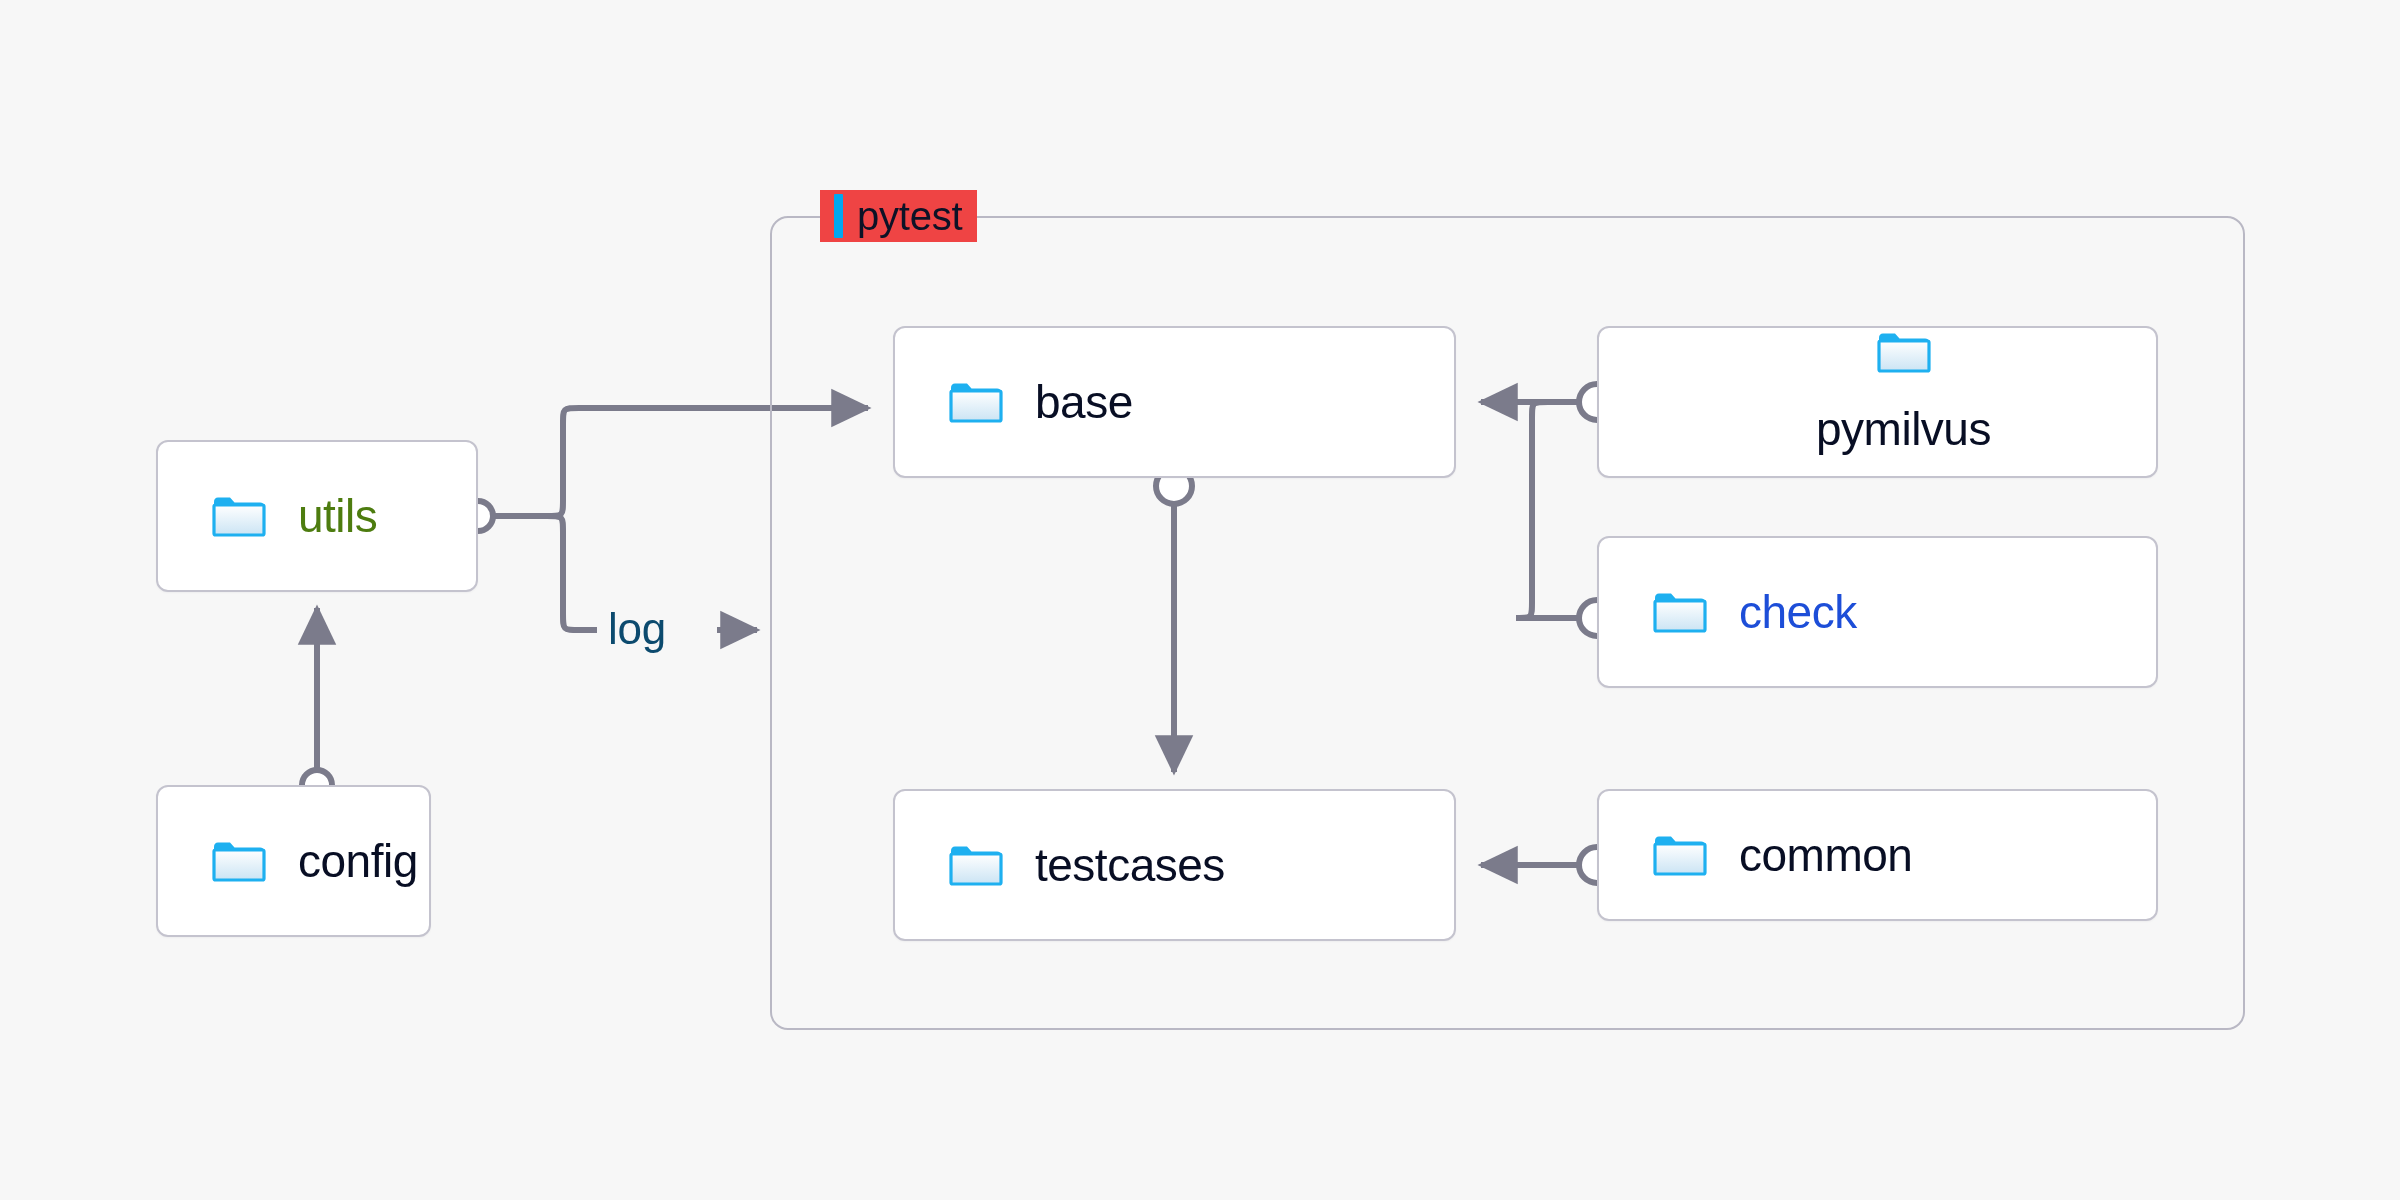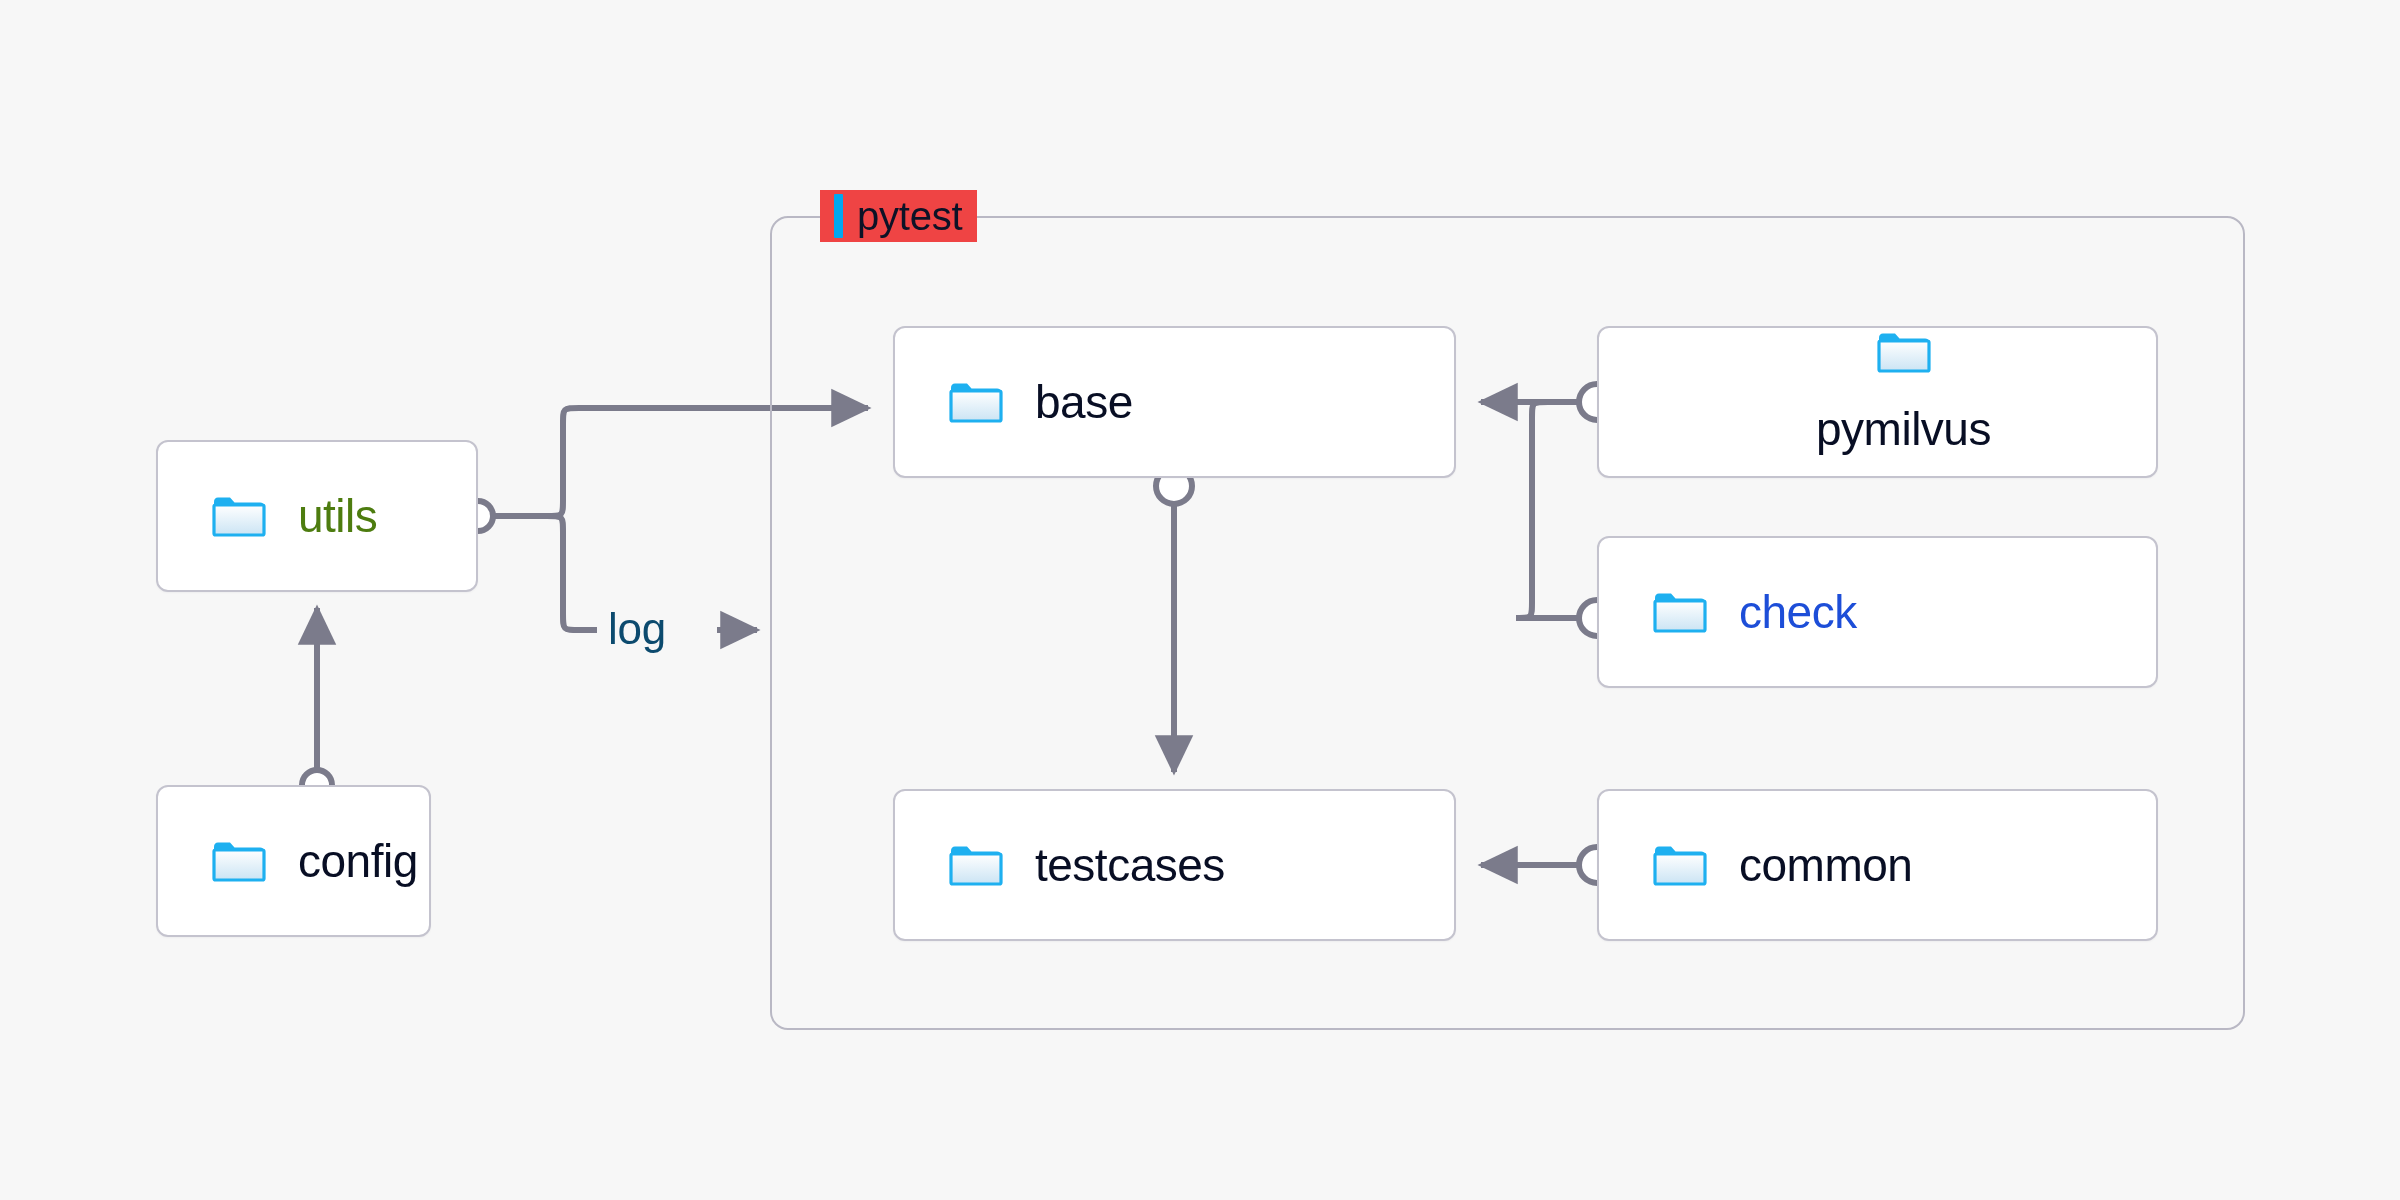--- a/index.html
+++ b/index.html
@@ -194,21 +194,21 @@
         </svg>
         <div class="node-label" style="color: rgb(8, 14, 36);">pymilvus</div>
       </div>
       <div class="node" id="node-check" style="left: 1597px; top: 536px; width: 561px; height: 152px; border-color: rgb(196, 195, 206);">
         <svg viewBox="0 0 58 48" class="folder-icon">
           <path d="M4 10 C4 7 5.5 5.5 8 5.5 L20 5.5 L24.5 10.5 L50 10.5 C52.5 10.5 54 12 54 14.5 L54 19 L4 19 Z" fill="#1eb0f0"></path>
           <rect x="4" y="13" width="50" height="30" rx="1.5" fill="url(#folderGrad)" stroke="#1eb0f0" stroke-width="3.2"></rect>
         </svg>
         <div class="node-label" style="color: #1d4ed8;">check</div>
       </div>
-      <div class="node" id="node-common" style="left: 1597px; top: 789px; width: 561px; height: 152px; border-color: rgb(196, 195, 206);">
+      <div class="node" id="node-common" style="left: 1597px; top: 789px; width: 561px; height: 132px; border-color: rgb(196, 195, 206);">
         <svg viewBox="0 0 58 48" class="folder-icon">
           <path d="M4 10 C4 7 5.5 5.5 8 5.5 L20 5.5 L24.5 10.5 L50 10.5 C52.5 10.5 54 12 54 14.5 L54 19 L4 19 Z" fill="#1eb0f0"></path>
           <rect x="4" y="13" width="50" height="30" rx="1.5" fill="url(#folderGrad)" stroke="#1eb0f0" stroke-width="3.2"></rect>
         </svg>
         <div class="node-label" style="color: rgb(8, 14, 36);">common</div>
       </div>
     </div>
 
 </div>
 

